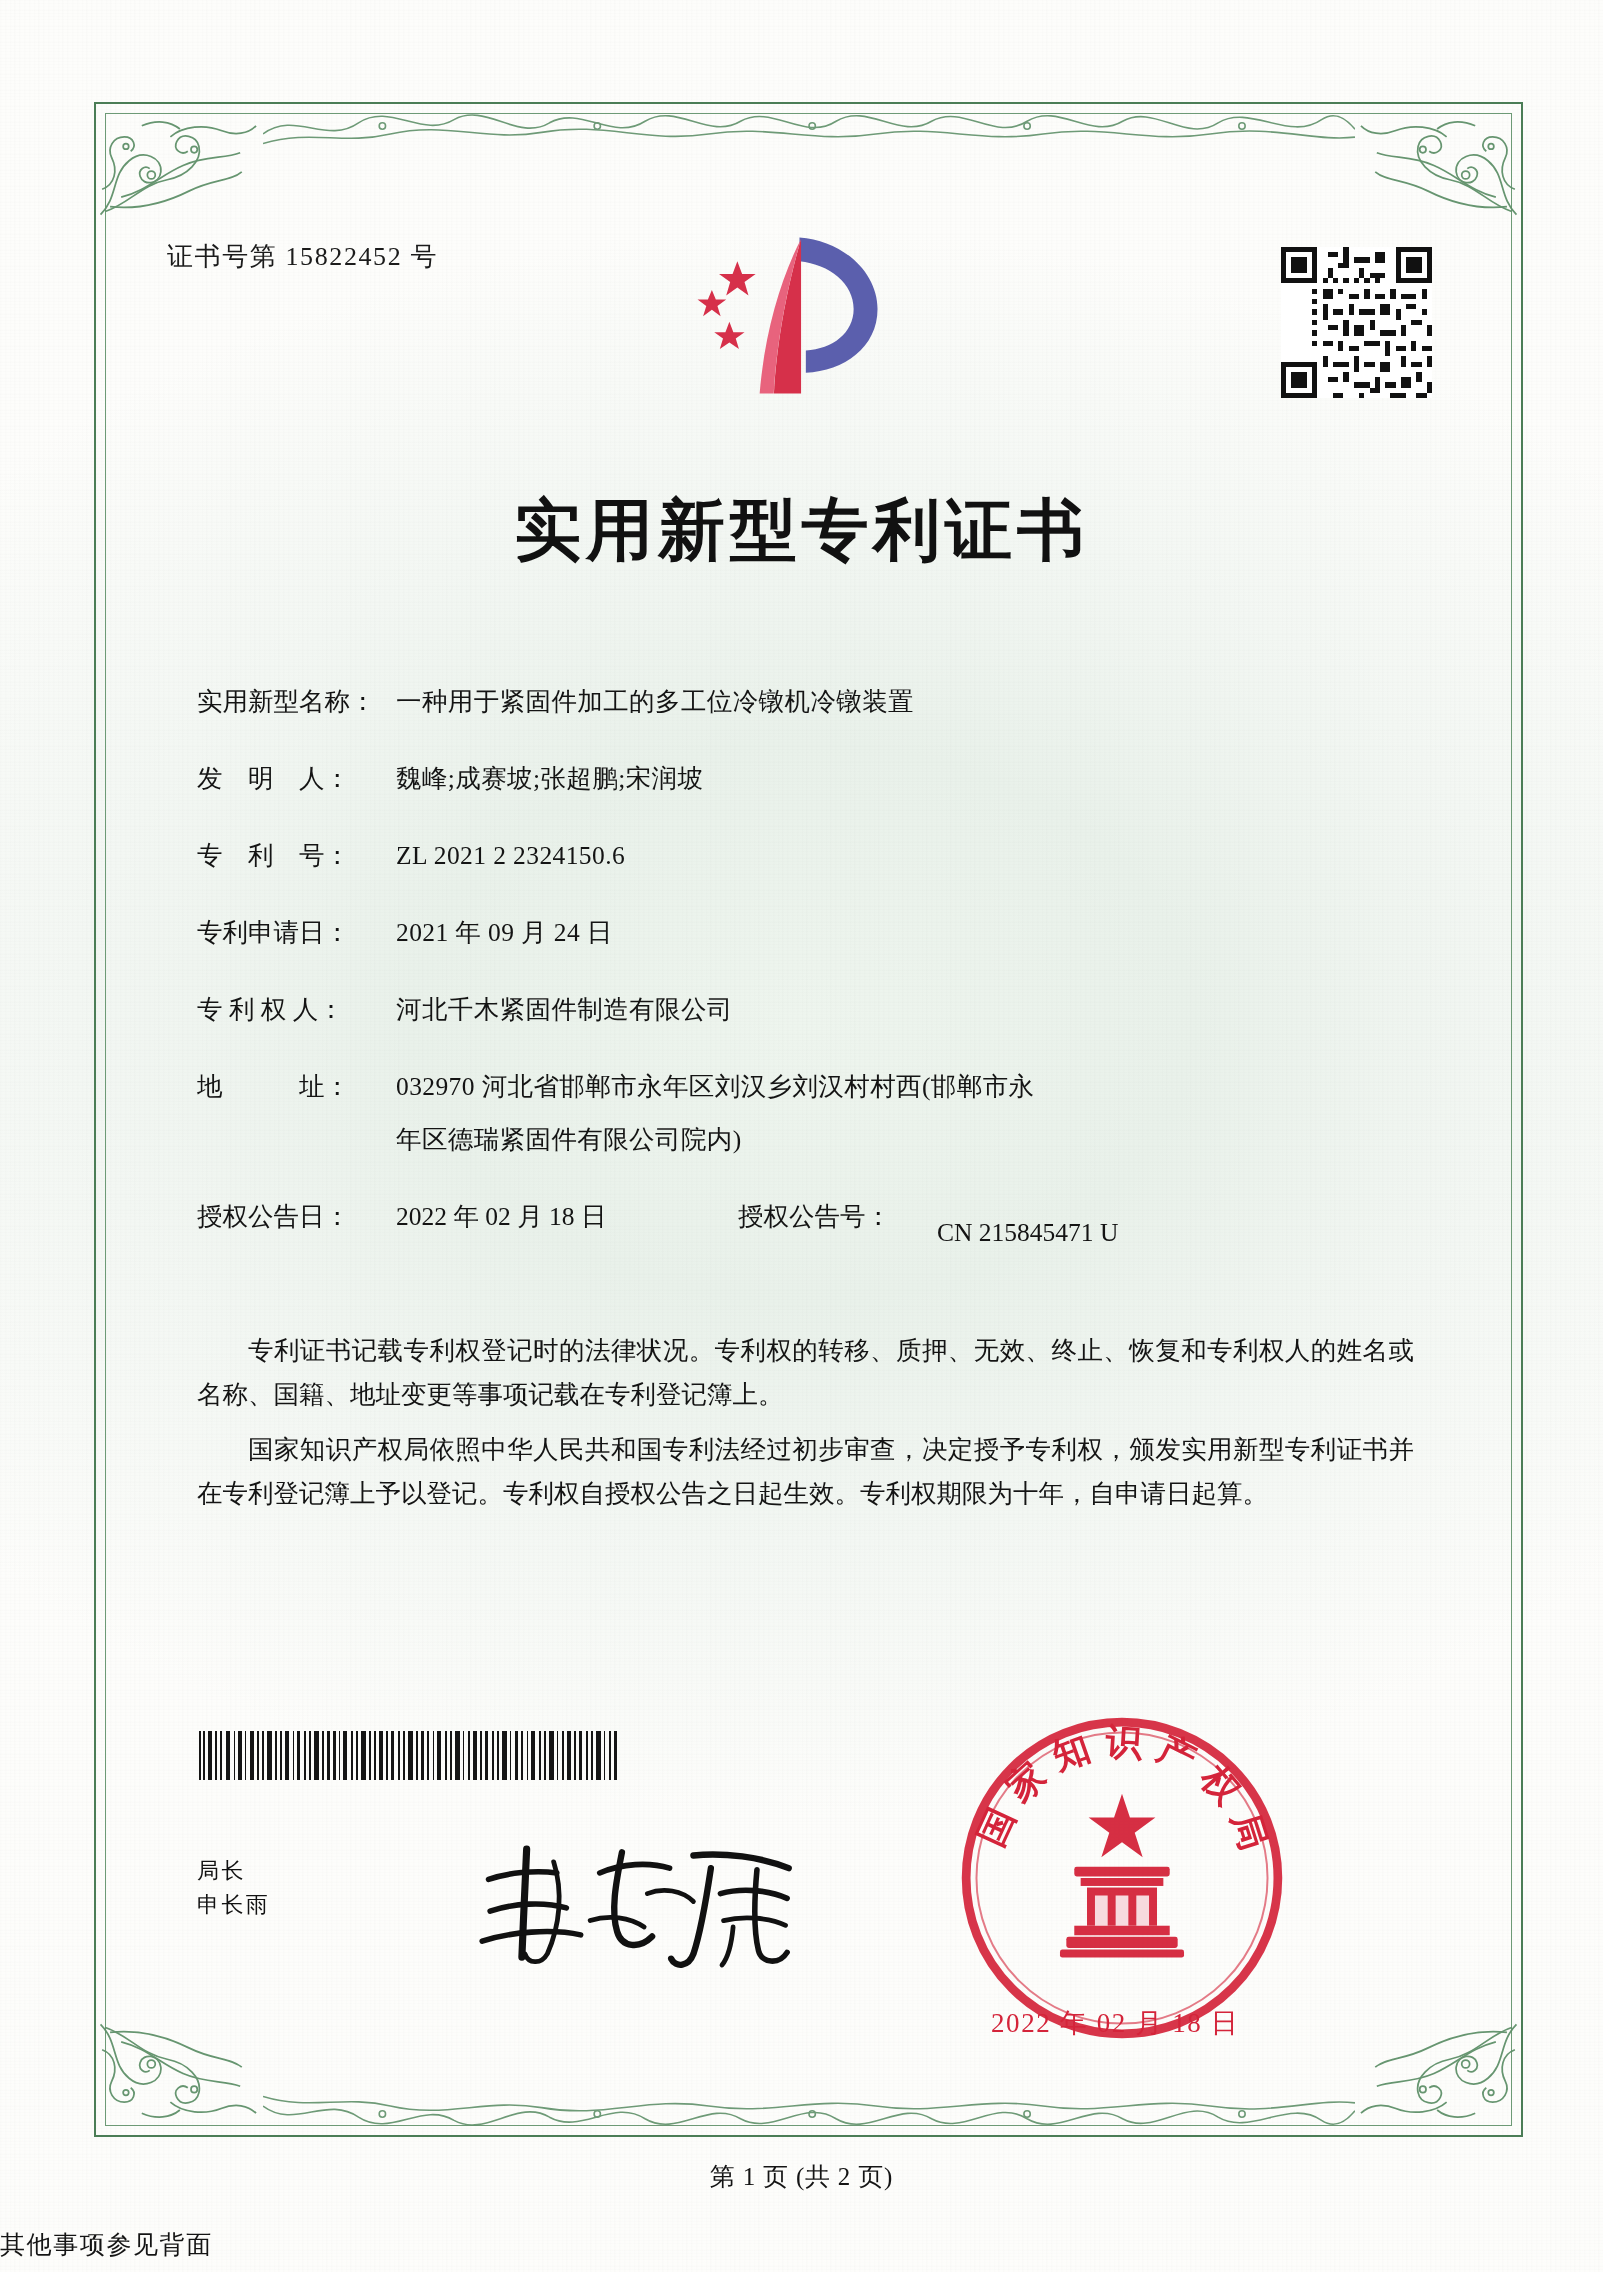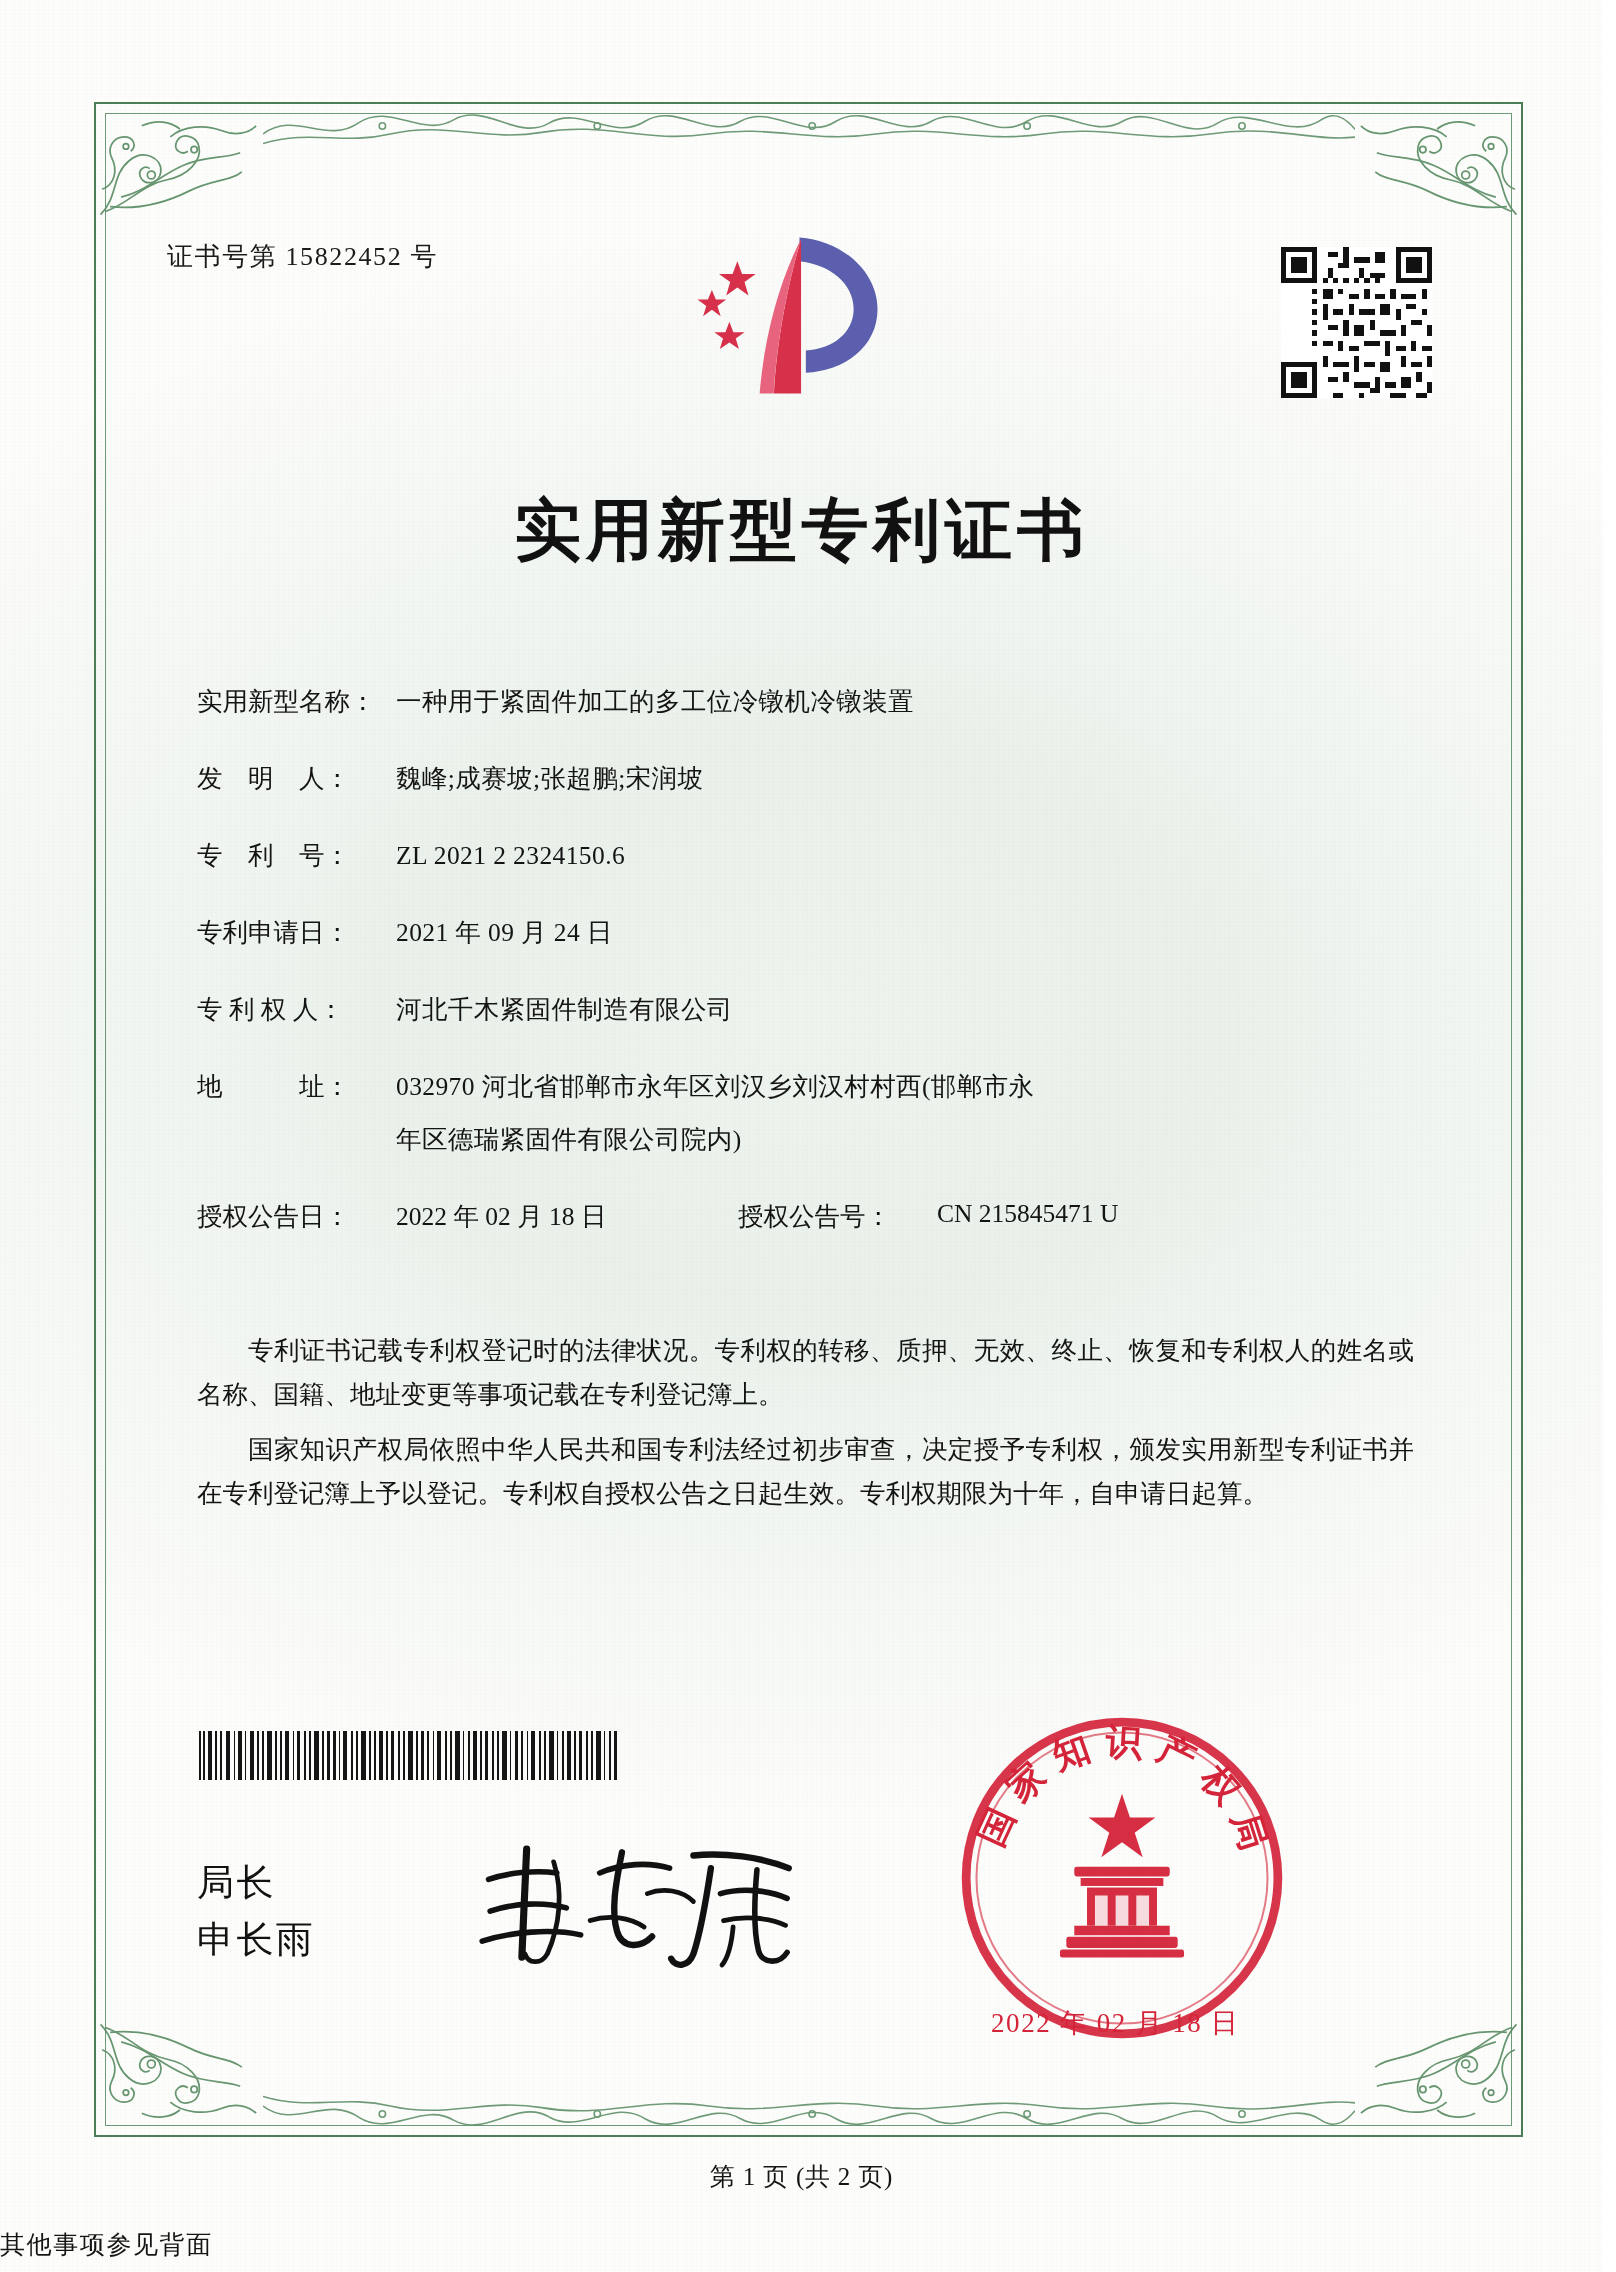--- a/index.html
+++ b/index.html
@@ -150,21 +150,21 @@
   .row-inline {
     display: flex;
     align-items: flex-start;
     margin-bottom: 27px;
     font-size: 25.5px;
     color: #141414;
   }
   .row-inline .seg1-label { width: 199px; flex: 0 0 199px; white-space: pre; }
   .row-inline .seg1-value { width: 342px; flex: 0 0 342px; }
   .row-inline .seg2-label { width: 199px; flex: 0 0 199px; white-space: pre; }
-  .row-inline .seg2-value { flex: 1; }
+  .row-inline .seg2-value { flex: 1; margin-top: 19px; }
 
   
   .paras {
     position: absolute;
     left: 197px;
     top: 1329px;
     width: 1217px;
     font-size: 25.5px;
     line-height: 1.72;
     color: #141414;
@@ -182,21 +182,21 @@
     top: 1731px;
     width: 422px;
     height: 49px;
   }
 
   
   .sig-block {
     position: absolute;
     left: 197px;
     top: 1854px;
-    font-size: 37px;
+    font-size: 22px;
     line-height: 1.55;
     color: #121212;
     letter-spacing: 2.4px;
   }
   .sig-hand {
     position: absolute;
     left: 458px;
     top: 1838px;
     width: 366px;
     height: 135px;

